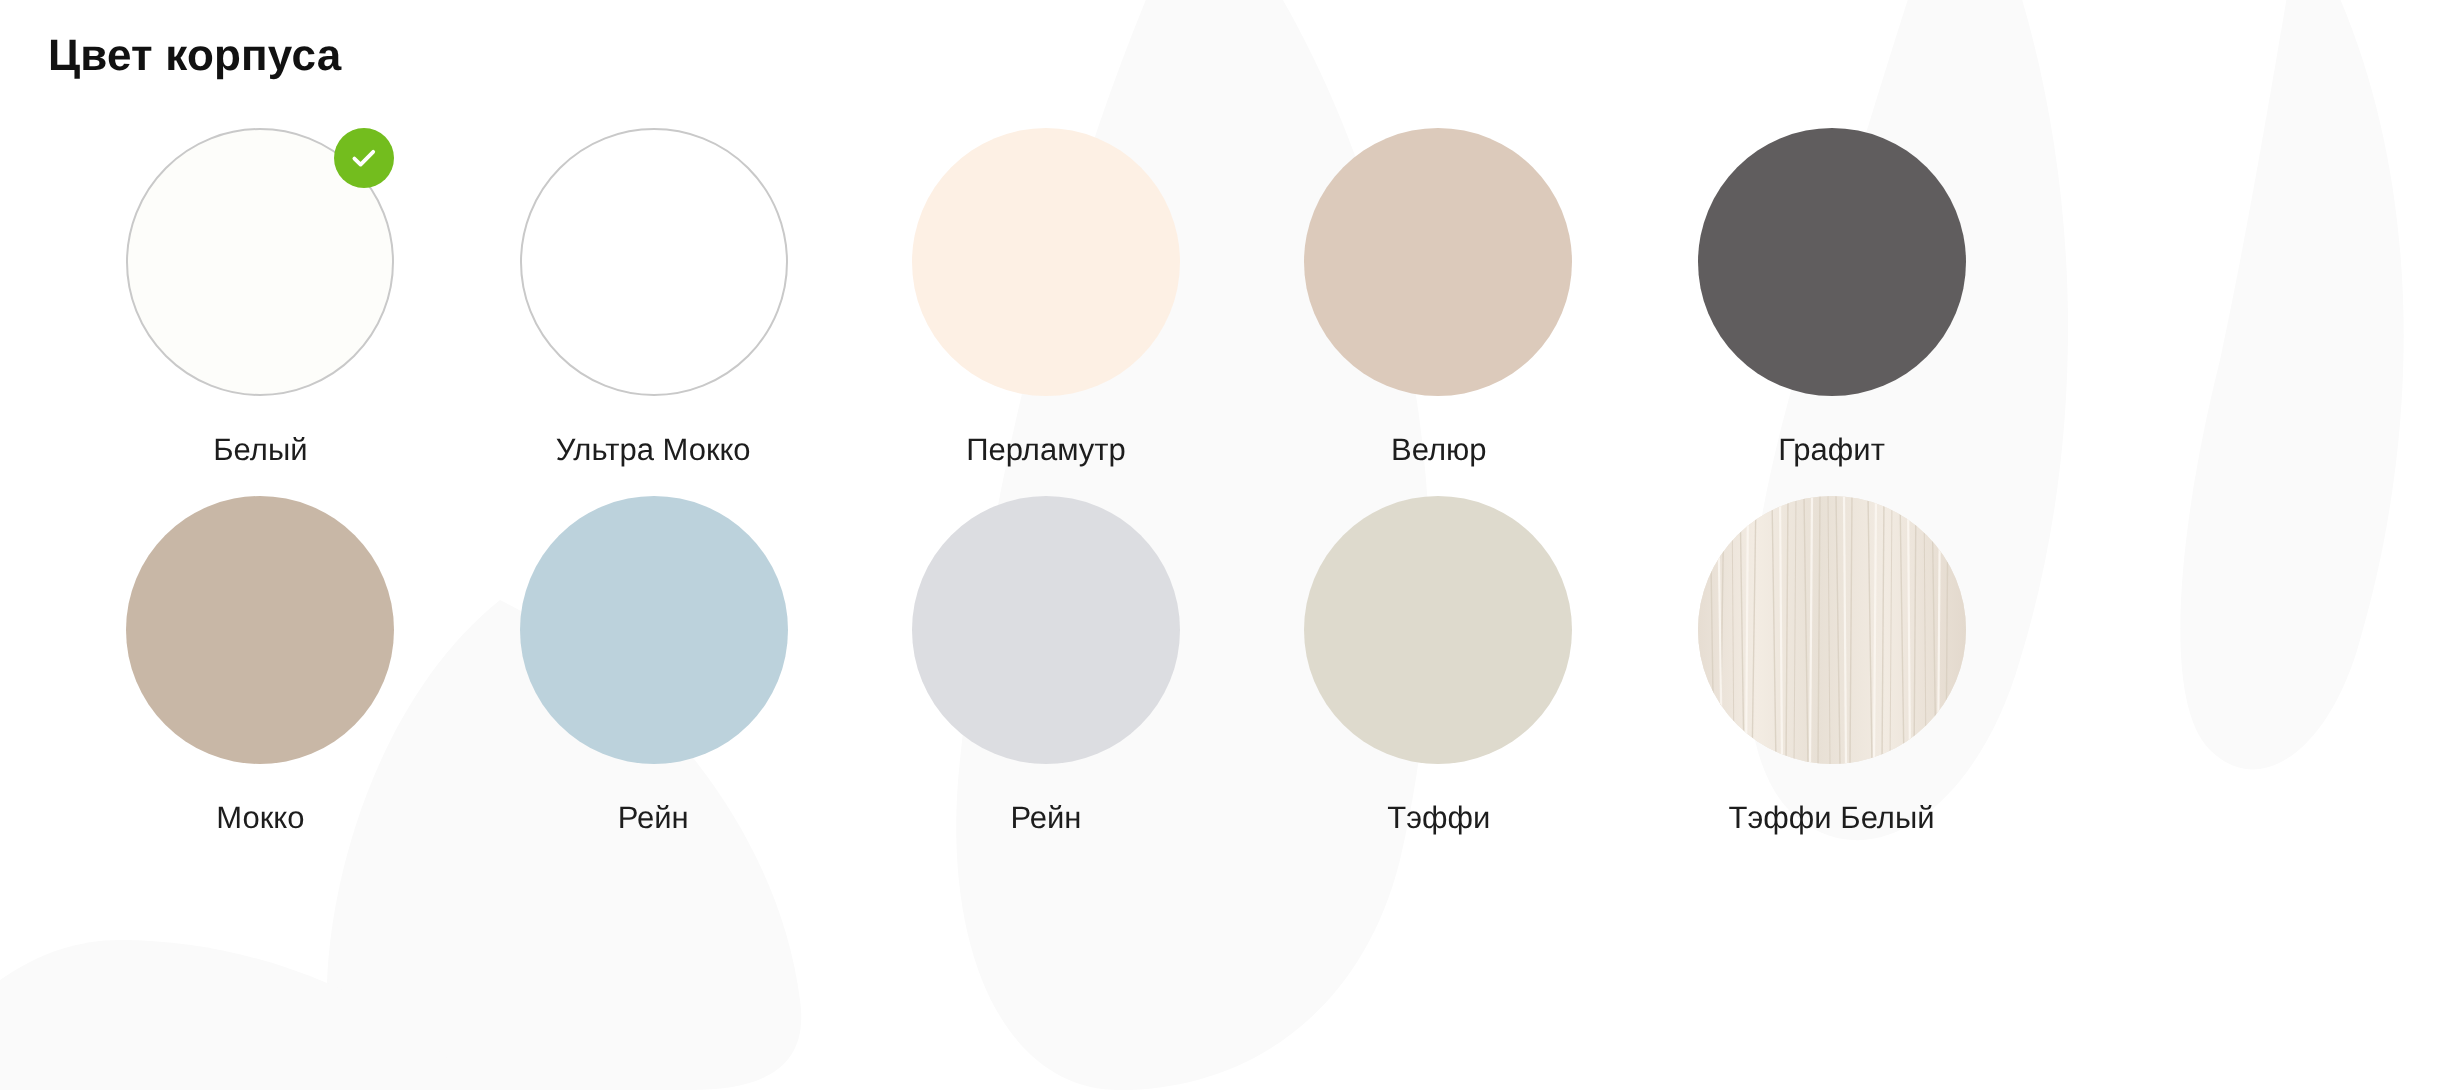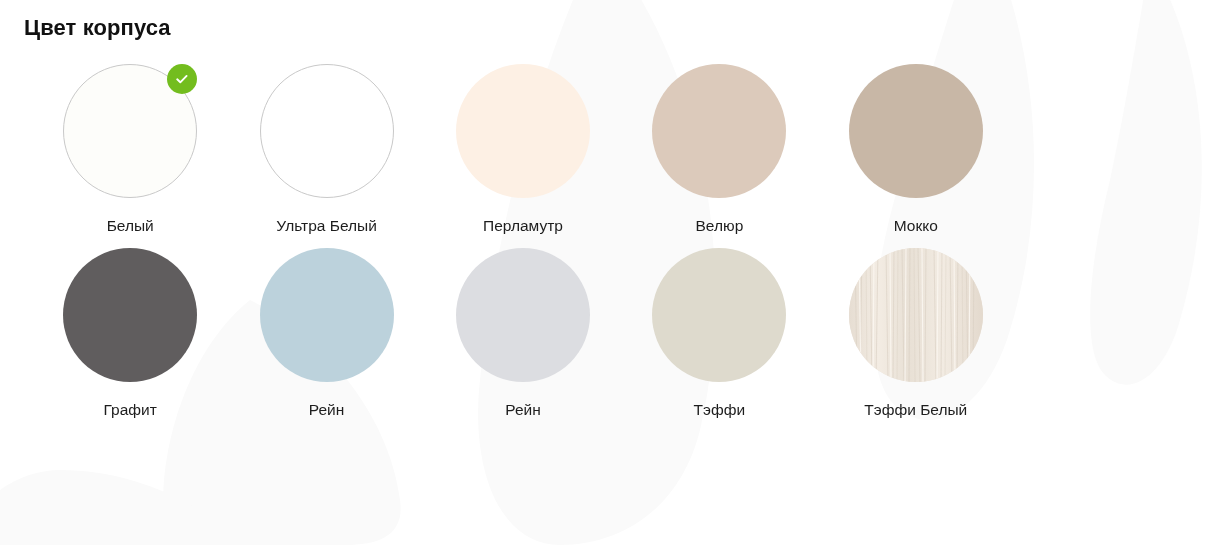--- a/index.html
+++ b/index.html
@@ -133,49 +133,49 @@
           </svg>
         </span>
       </div>
       <div class="swatch-label">Белый</div>
     </div>
 
     <div class="swatch-cell">
       <div class="swatch-circle-wrap">
         <span class="swatch-circle bordered" style="background-color: rgb(255, 255, 255);"></span>
       </div>
-      <div class="swatch-label">Ультра Белый</div>
+      <div class="swatch-label">Ультра Мокко</div>
     </div>
 
     <div class="swatch-cell">
       <div class="swatch-circle-wrap">
         <span class="swatch-circle" style="background-color: rgb(253, 240, 228);"></span>
       </div>
       <div class="swatch-label">Перламутр</div>
     </div>
 
     <div class="swatch-cell">
       <div class="swatch-circle-wrap">
         <span class="swatch-circle" style="background-color: rgb(220, 202, 187);"></span>
       </div>
       <div class="swatch-label">Велюр</div>
     </div>
 
     <div class="swatch-cell">
       <div class="swatch-circle-wrap">
+        <span class="swatch-circle" style="background-color: rgb(96, 93, 94);"></span>
+      </div>
+      <div class="swatch-label">Графит</div>
+    </div>
+
+    <div class="swatch-cell">
+      <div class="swatch-circle-wrap">
         <span class="swatch-circle" style="background-color: rgb(200, 183, 166);"></span>
       </div>
       <div class="swatch-label">Мокко</div>
-    </div>
-
-    <div class="swatch-cell">
-      <div class="swatch-circle-wrap">
-        <span class="swatch-circle" style="background-color: rgb(96, 93, 94);"></span>
-      </div>
-      <div class="swatch-label">Графит</div>
     </div>
 
     <div class="swatch-cell">
       <div class="swatch-circle-wrap">
         <span class="swatch-circle" style="background-color: rgb(188, 210, 220);"></span>
       </div>
       <div class="swatch-label">Рейн</div>
     </div>
 
     <div class="swatch-cell">

